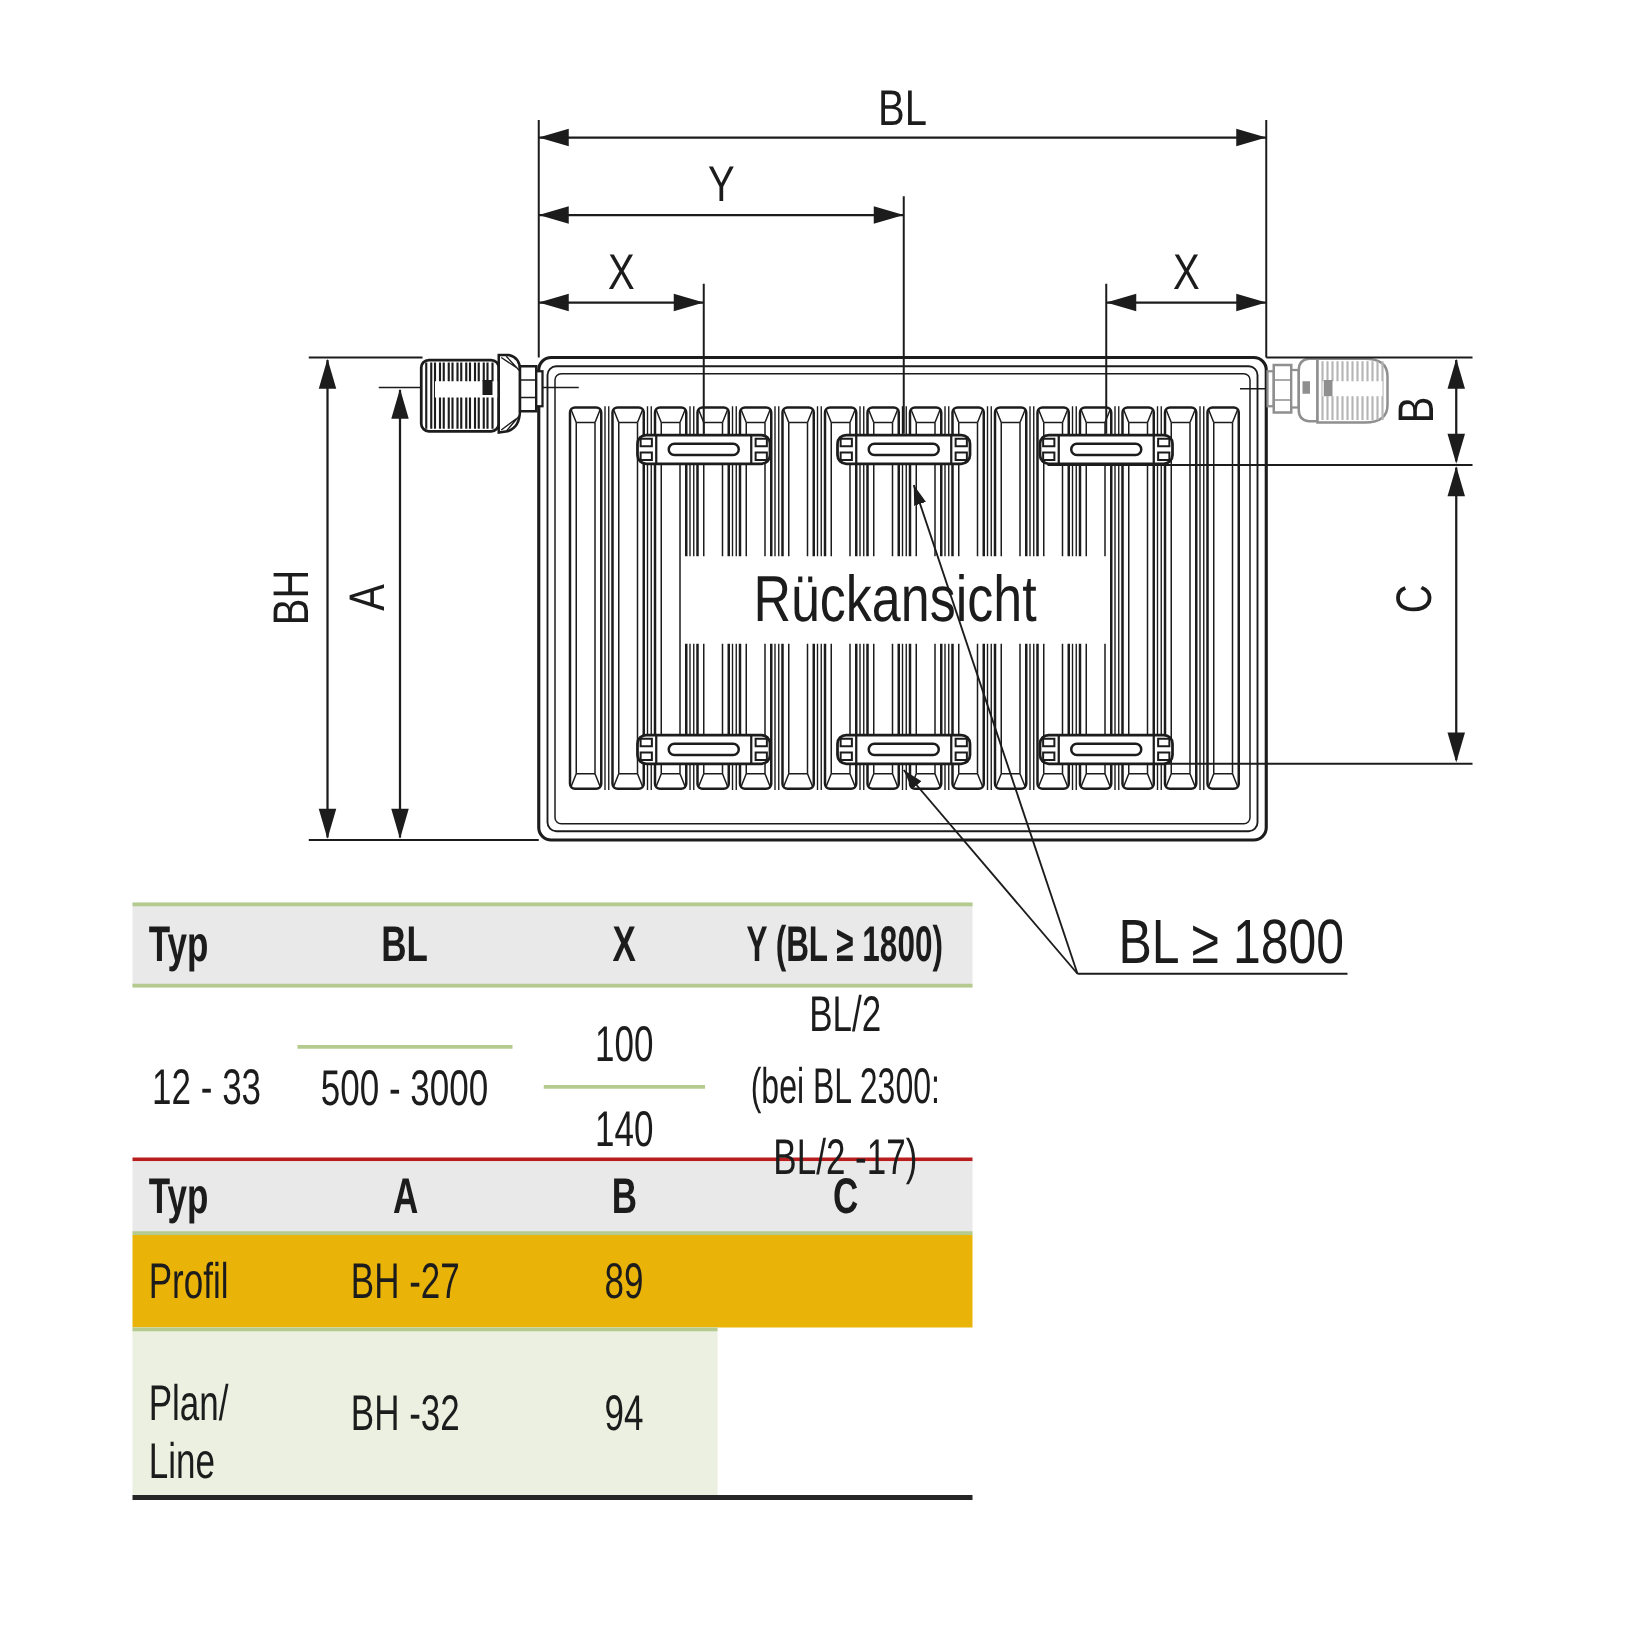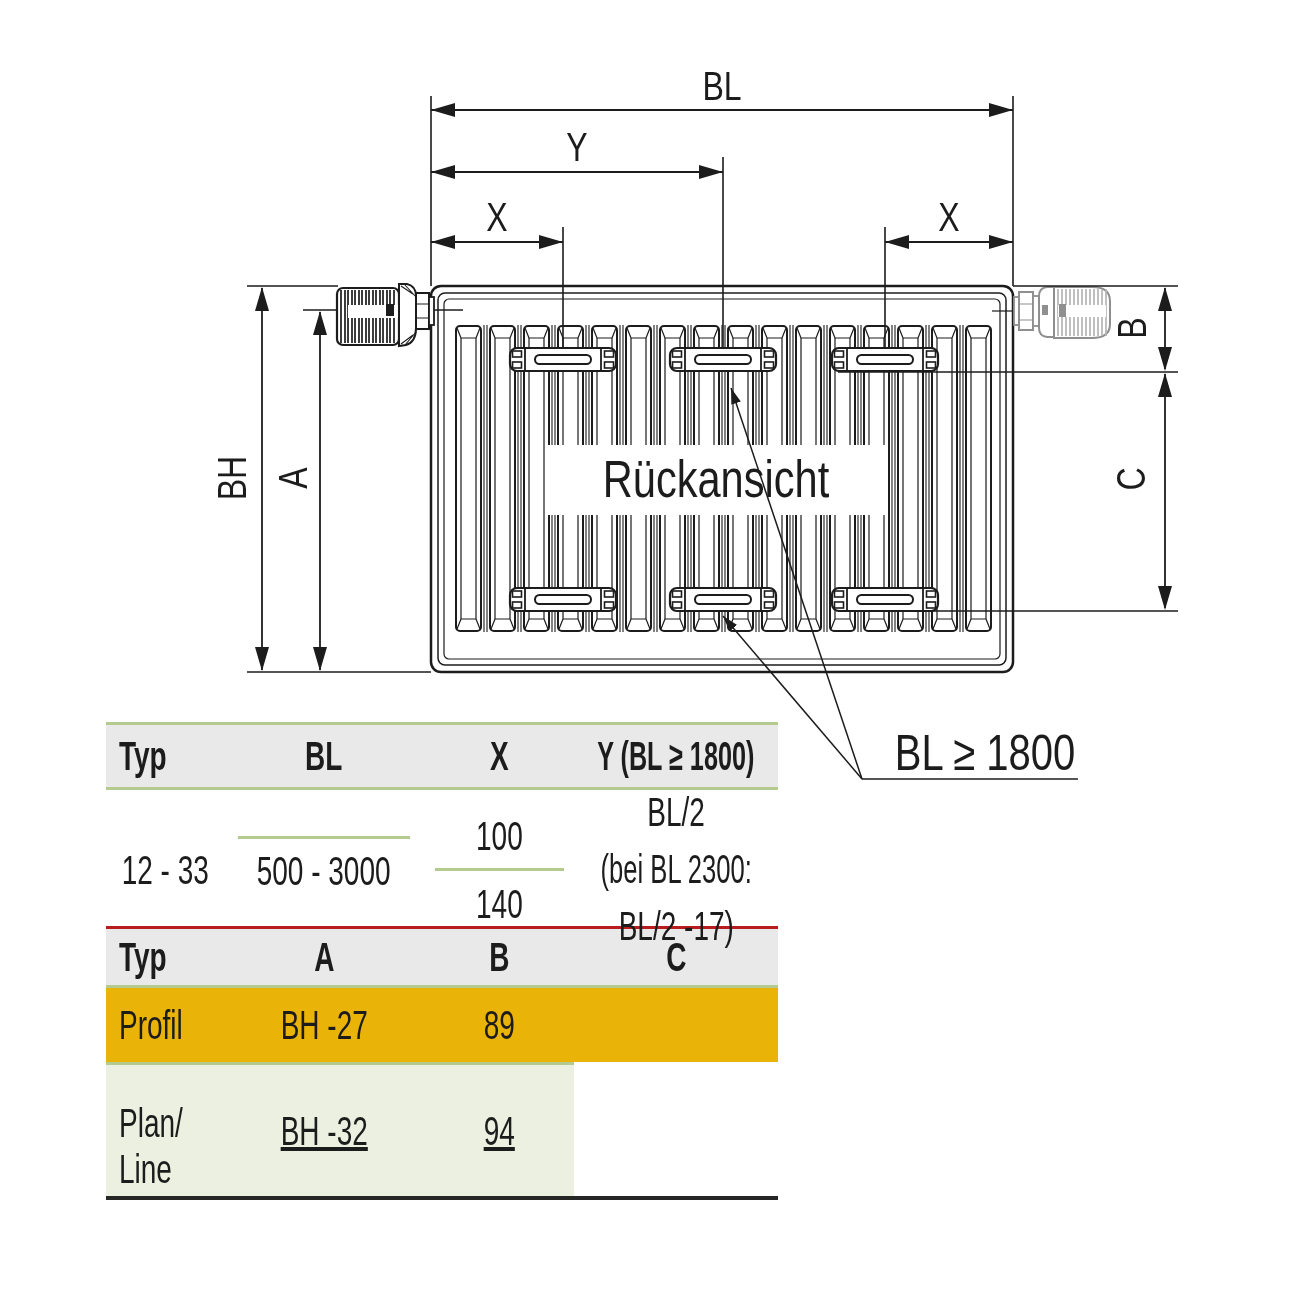--- a/index.html
+++ b/index.html
@@ -20,21 +20,21 @@
   .t1-body{height:136px;border-bottom:3px solid #b91c1c;}
   .stackcell{display:flex;flex-direction:column;justify-content:center;align-items:stretch;}
   .subrow{height:65px;display:flex;align-items:center;justify-content:center;}
   .subdiv{height:3px;background:#b5ca8e;width:86%;margin:0 auto;}
   .ycell{display:flex;flex-direction:column;align-items:center;justify-content:center;line-height:45px;gap:12px;}
   .t2-head{height:56px;background:#e9e9e9;border-bottom:3px solid #b5ca8e;font-weight:bold;}
   .t2-profil{height:74px;background:#eab308;}
   .t2-plan{height:134px;}
   .plancell{background:#ebf0e0;border-top:3px solid #b5ca8e;display:flex;align-items:center;justify-content:center;}
   .plancell.left{justify-content:flex-start;padding-left:13px;}
-  .plancell.gap{margin-left:0;text-decoration:underline;}
+  .plancell.gap{margin-left:0;}
   .twolines{display:flex;flex-direction:column;align-items:flex-start;line-height:46px;margin-top:30px;}
   .t-bottomline{height:4px;background:#262626;width:672px;}
 </style>
 </head>
 <body>
 
 <div id="stage">
 
   <svg id="drawing" width="1300" height="1300" viewBox="0 0 1300 1300">
     <defs>

